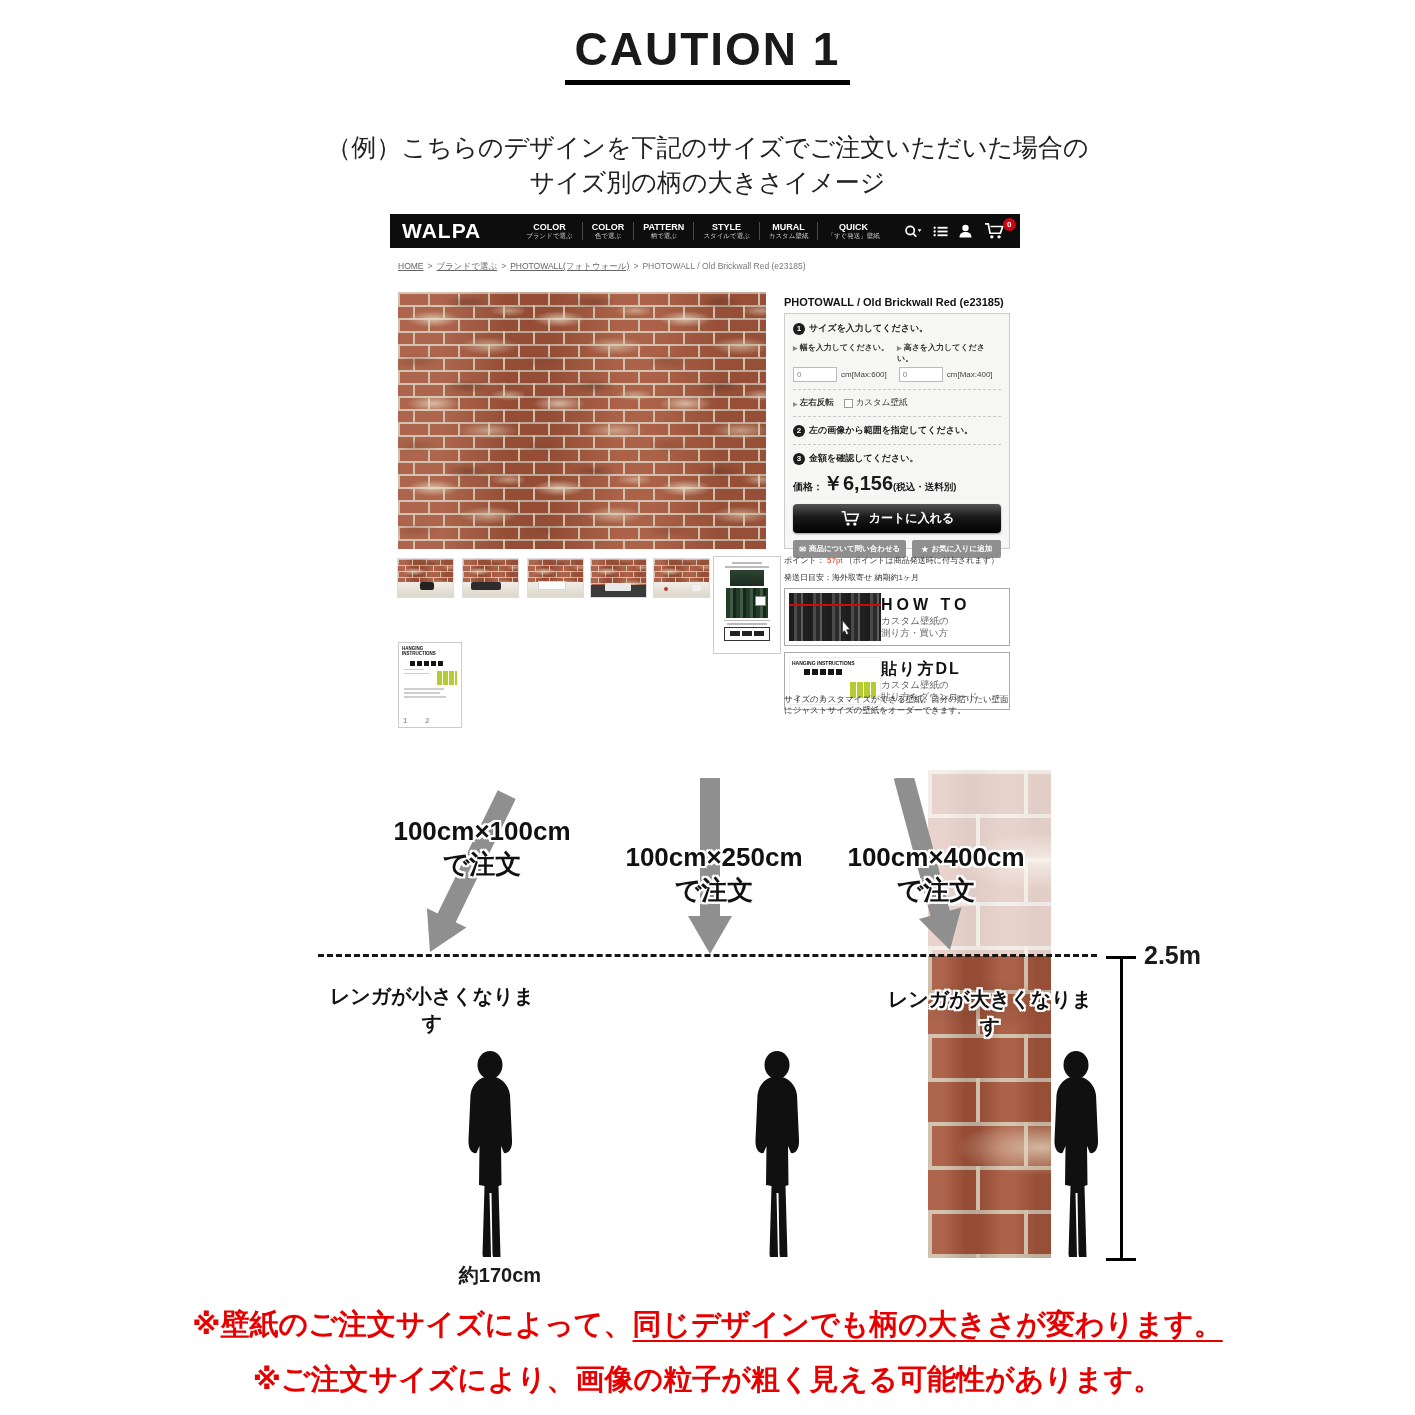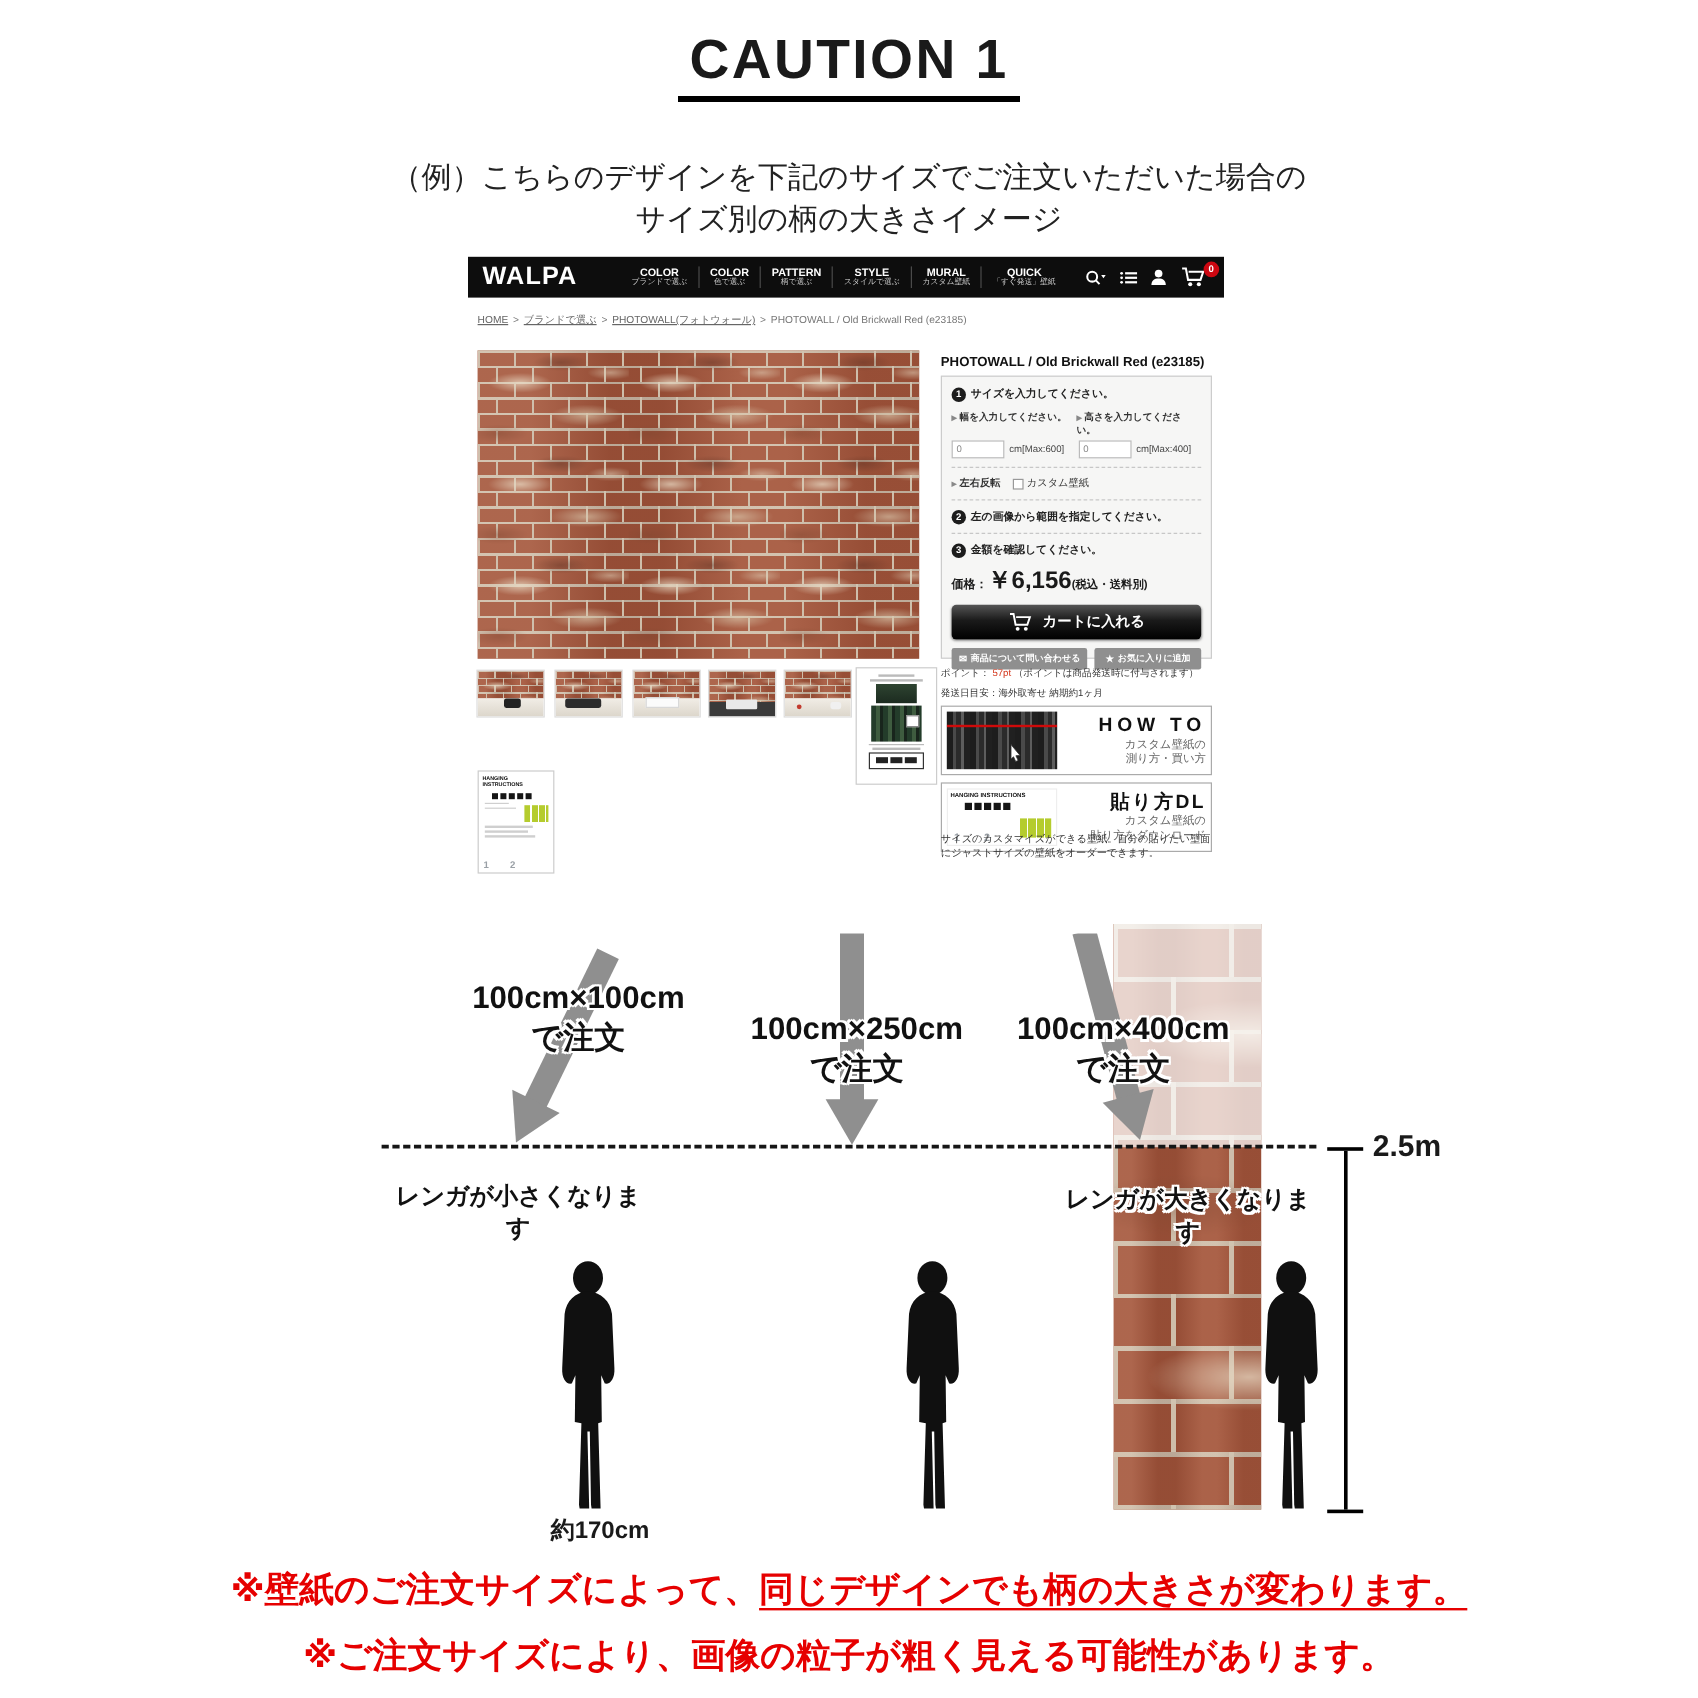--- a/index.html
+++ b/index.html
@@ -125,21 +125,21 @@
   .forest{background:repeating-linear-gradient(90deg,#1d1d1d 0 5px,#4a4a4a 5px 8px,#2b2b2b 8px 12px,#5d5d5d 12px 14px,#202020 14px 19px);}
   .redline{position:absolute;left:0;right:0;top:11px;height:2px;background:#cf0a0a;}
   .cursor-arrow{position:absolute;right:28px;bottom:6px;}
   .doc-img{background:#fff;border:1px solid #eee;box-sizing:border-box;}
   .di-title{font-size:5px;font-weight:bold;color:#111;line-height:1.2;padding:2px 0 0 2px;}
   .di-sq{display:flex;gap:2px;margin:3px 0 2px 14px;}
   .di-sq i{width:6px;height:6px;background:#151515;}
   .di-green{position:absolute;right:4px;bottom:6px;width:26px;height:16px;
       background:repeating-linear-gradient(90deg,#b5cc2e 0 6px,#fff 6px 7px);}
   .di-num{position:absolute;bottom:1px;font-size:9px;font-weight:bold;color:#9aa0a6;}
-  .ic-txt{flex:1;text-align:right;line-height:1.25;}
+  .ic-txt{flex:1;text-align:left;line-height:1.25;}
   .ic-title{font-size:16px;font-weight:bold;letter-spacing:4px;color:#111;}
   .ic-title.dl{letter-spacing:2px;}
   .ic-sub{font-size:9.5px;color:#666;}
   .pdesc{position:absolute;left:0;top:480px;width:226px;font-size:8.5px;color:#333;line-height:1.35;}
 
   
   .arrows-svg{left:300px;top:778px;}
   .order-label{width:260px;text-align:center;font-size:26px;font-weight:bold;color:#111;line-height:1.25;
      text-shadow:-2px -2px 0 #fff,2px -2px 0 #fff,-2px 2px 0 #fff,2px 2px 0 #fff,0 -2px 0 #fff,0 2px 0 #fff,-2px 0 0 #fff,2px 0 0 #fff;
      z-index:6;}

